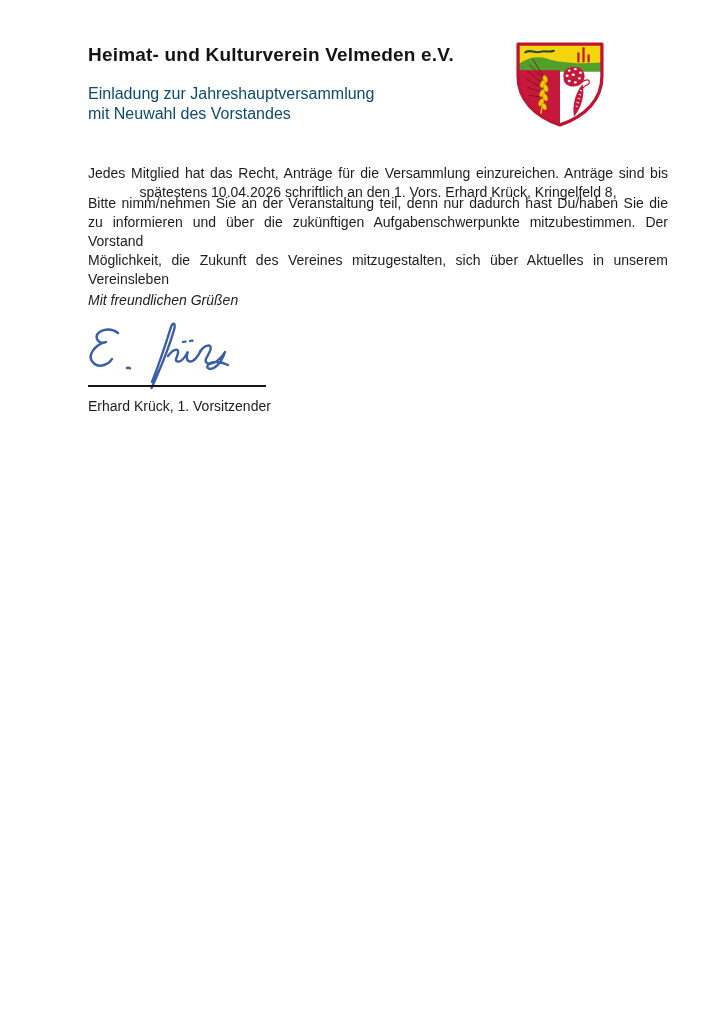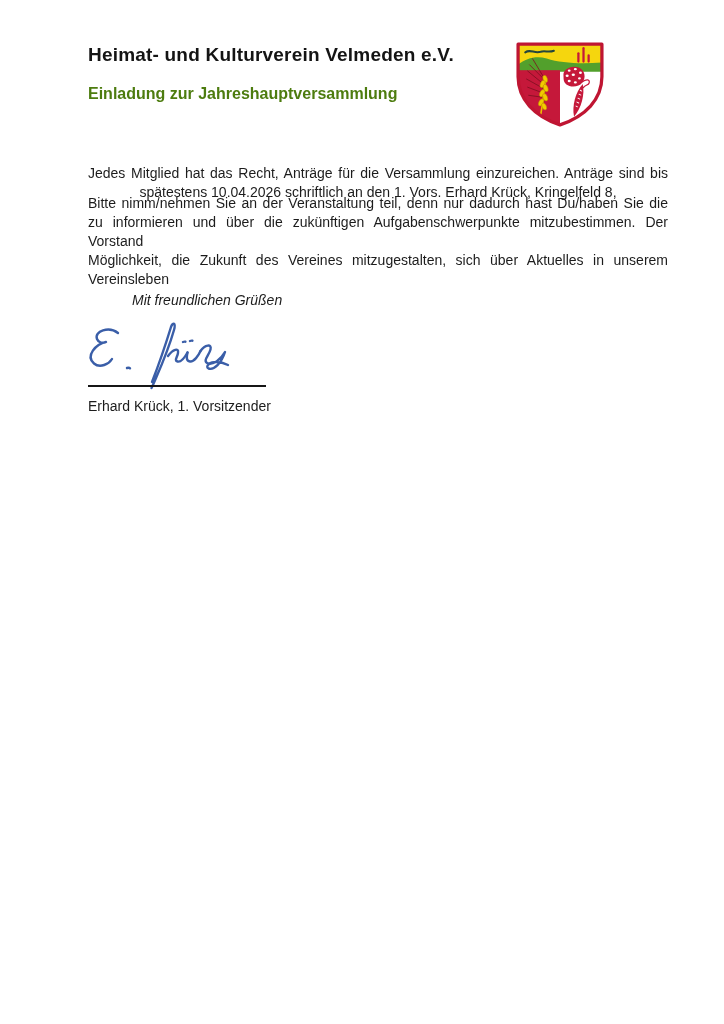--- a/index.html
+++ b/index.html
@@ -23,23 +23,23 @@
     font-weight: bold;
     letter-spacing: 0.2px;
     color: #141414;
     white-space: nowrap;
   }
   .doc-subtitle {
     position: absolute;
     left: 88px;
     top: 84px;
     font-size: 16px;
-    font-weight: bold;
+    font-weight: normal;
     line-height: 20px;
-    color: #4d7c0f;
+    color: #0c4a6e;
   }
   .crest {
     position: absolute;
     left: 514px;
     top: 40px;
     width: 92px;
     height: 88px;
   }
   .body-paragraph {
     position: absolute;
@@ -56,21 +56,20 @@
     text-align: justify;
     text-align-last: justify;
   }
   .closing-salutation {
     position: absolute;
     left: 88px;
     top: 292px;
     font-size: 14px;
     font-style: italic;
     color: #1c1c1c;
-    margin-left: 44px;
   }
   .signature {
     position: absolute;
     left: 82px;
     top: 318px;
     width: 175px;
     height: 74px;
   }
   .signature-rule {
     position: absolute;
@@ -177,20 +176,21 @@
           </g>
         </g>
       </g>
     </g>
 
     <path d="M4,4 H86 V36 C86,58 70,74.5 45,83 C20,74.5 4,58 4,36 Z" fill="none" stroke="#bf1532" stroke-width="3.2" stroke-linejoin="round"></path>
   </svg>
 
   <div class="doc-subtitle">
     <div>Einladung zur Jahreshauptversammlung</div>
+    <div>mit Neuwahl des Vorstandes</div>
   </div>
 
   <div class="body-paragraph" id="paragraph-1">
       <div class="line just">Jedes Mitglied hat das Recht, Anträge für die Versammlung einzureichen. Anträge sind bis</div>
       <div class="line">spätestens 10.04.2026 schriftlich an den 1. Vors. Erhard Krück, Kringelfeld 8,</div>
     </div>
 
   <div class="body-paragraph" id="paragraph-2">
       <div class="line just">Bitte nimm/nehmen Sie an der Veranstaltung teil, denn nur dadurch hast Du/haben Sie die</div>
       <div class="line just">zu informieren und über die zukünftigen Aufgabenschwerpunkte mitzubestimmen. Der Vorstand</div>

